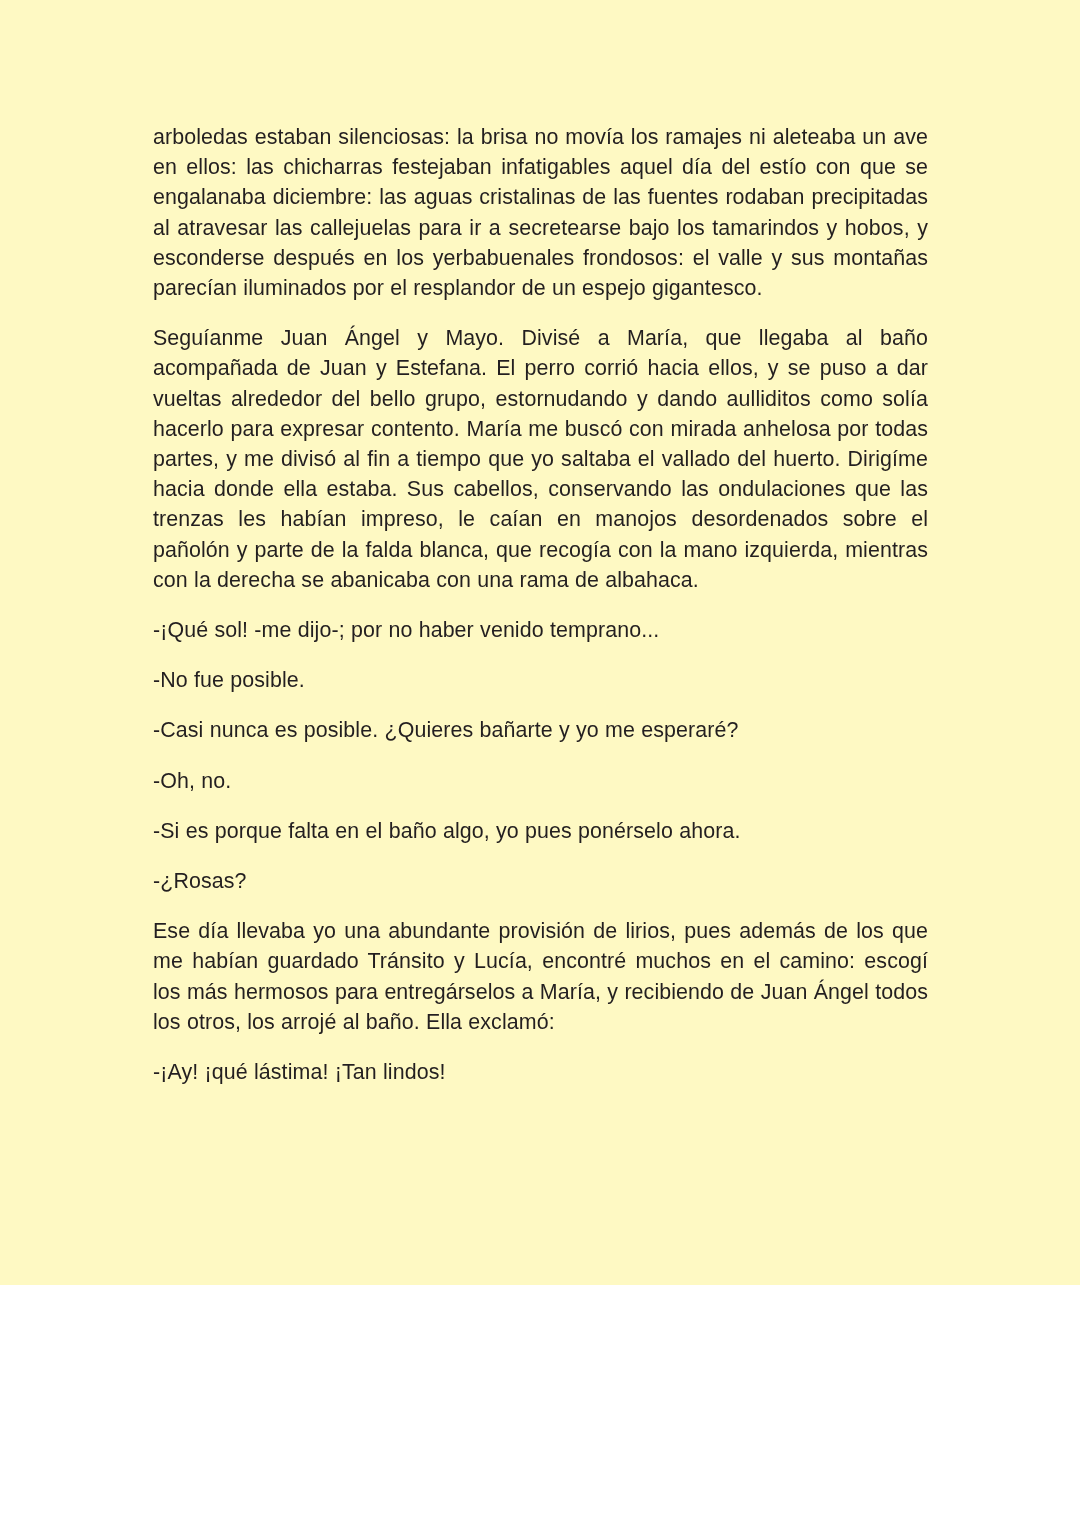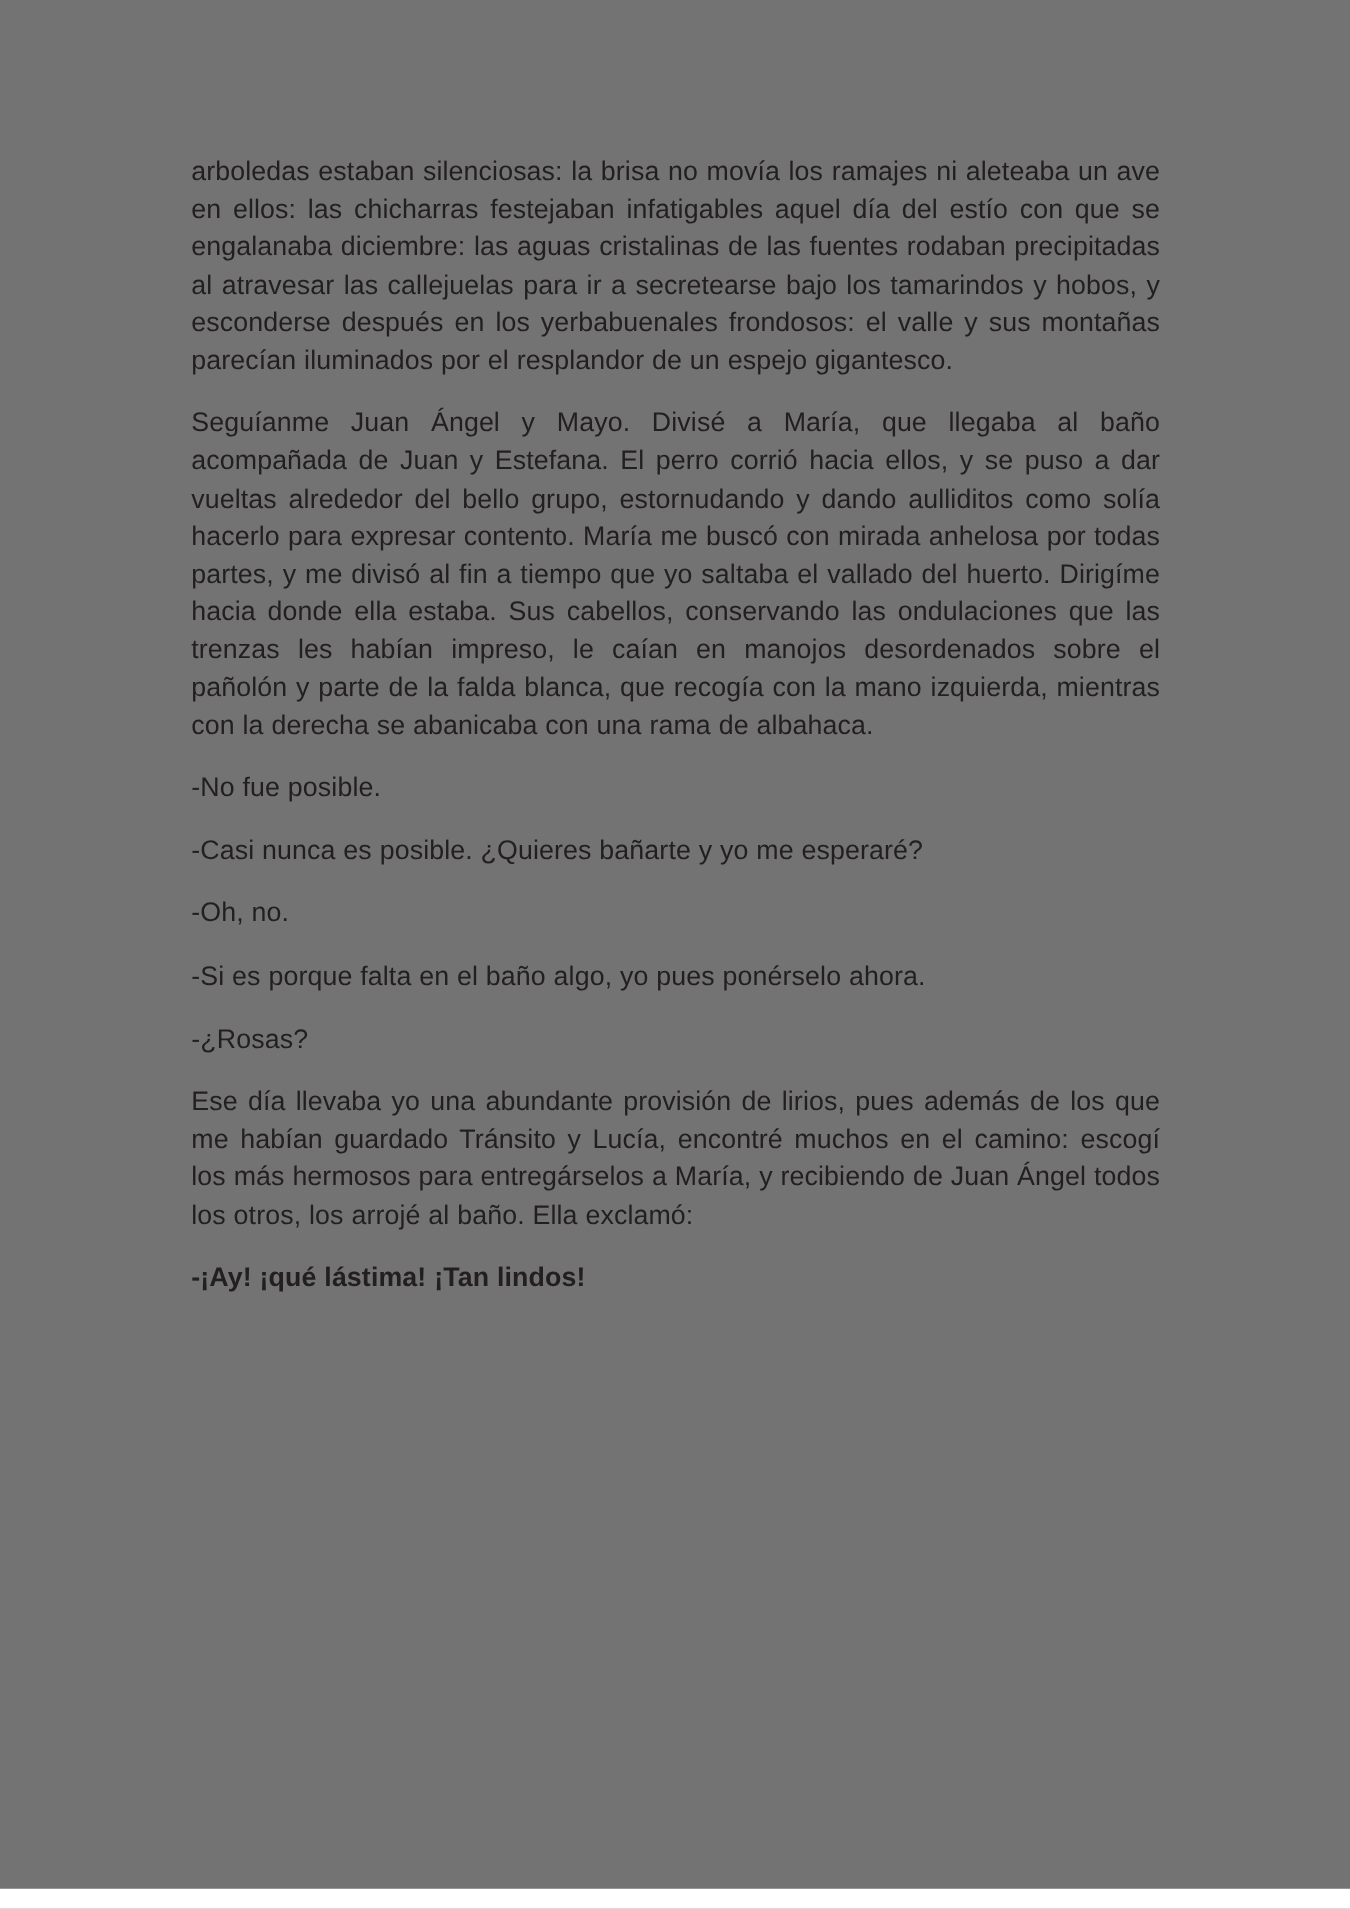--- a/index.html
+++ b/index.html
@@ -9,22 +9,22 @@
   body {
     width: 1080px;
     height: 1527px;
     background: #ffffff;
     font-family: "Liberation Sans", sans-serif;
     overflow: hidden;
   }
   .page {
     position: relative;
     width: 1080px;
-    height: 1511px;
-    background: #737373;
+    height: 1285px;
+    background: #fef9c3;
     box-sizing: border-box;
   }
   .text-column {
     position: absolute;
     left: 153px;
     top: 122px;
     width: 775px;
   }
   .para {
     margin: 0 0 20px 0;
@@ -32,38 +32,38 @@
     line-height: 30.2px;
     color: #231f20;
     text-align: justify;
     text-justify: inter-word;
     letter-spacing: 0.1px;
     word-spacing: 0.2px;
     -webkit-font-smoothing: antialiased;
   }
   .para.last {
     margin-bottom: 0;
-    font-weight: bold;
   }
   
   .para.dialogue {
     text-align: left;
   }
 </style>
 </head>
 <body>
 
 <div class="page">
   <div class="text-column">
 
     <p class="para">arboledas estaban silenciosas: la brisa no movía los ramajes ni aleteaba un ave en ellos: las chicharras festejaban infatigables aquel día del estío con que se engalanaba diciembre: las aguas cristalinas de las fuentes rodaban precipitadas al atravesar las callejuelas para ir a secretearse bajo los tamarindos y hobos, y esconderse después en los yerbabuenales frondosos: el valle y sus montañas parecían iluminados por el resplandor de un espejo gigantesco.</p>
 
     <p class="para">Seguíanme Juan Ángel y Mayo. Divisé a María, que llegaba al baño acompañada de Juan y Estefana. El perro corrió hacia ellos, y se puso a dar vueltas alrededor del bello grupo, estornudando y dando aulliditos como solía hacerlo para expresar contento. María me buscó con mirada anhelosa por todas partes, y me divisó al fin a tiempo que yo saltaba el vallado del huerto. Dirigíme hacia donde ella estaba. Sus cabellos, conservando las ondulaciones que las trenzas les habían impreso, le caían en manojos desordenados sobre el pañolón y parte de la falda blanca, que recogía con la mano izquierda, mientras con la derecha se abanicaba con una rama de albahaca.</p>
 
 
+    <p class="para dialogue">-¡Qué sol! -me dijo-; por no haber venido temprano...</p>
 
     <p class="para dialogue">-No fue posible.</p>
 
     <p class="para dialogue">-Casi nunca es posible. ¿Quieres bañarte y yo me esperaré?</p>
 
     <p class="para dialogue">-Oh, no.</p>
 
     <p class="para dialogue">-Si es porque falta en el baño algo, yo pues ponérselo ahora.</p>
 
     <p class="para dialogue">-¿Rosas?</p>

